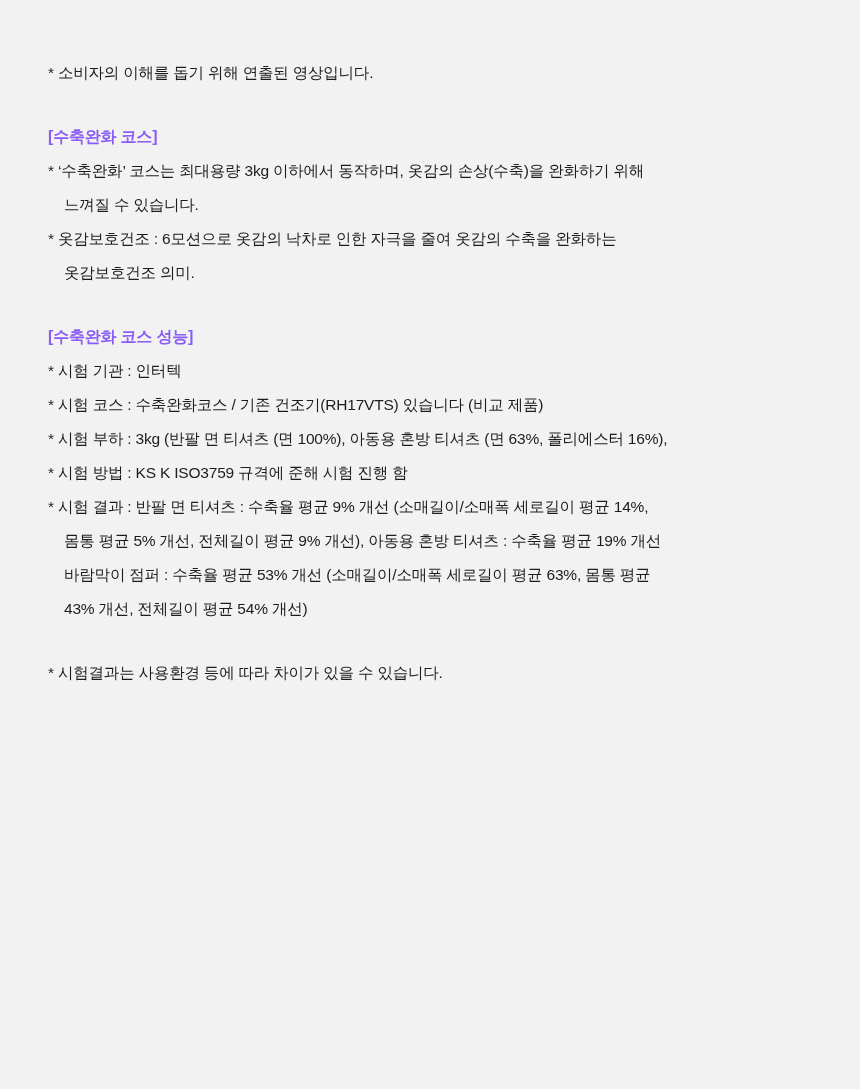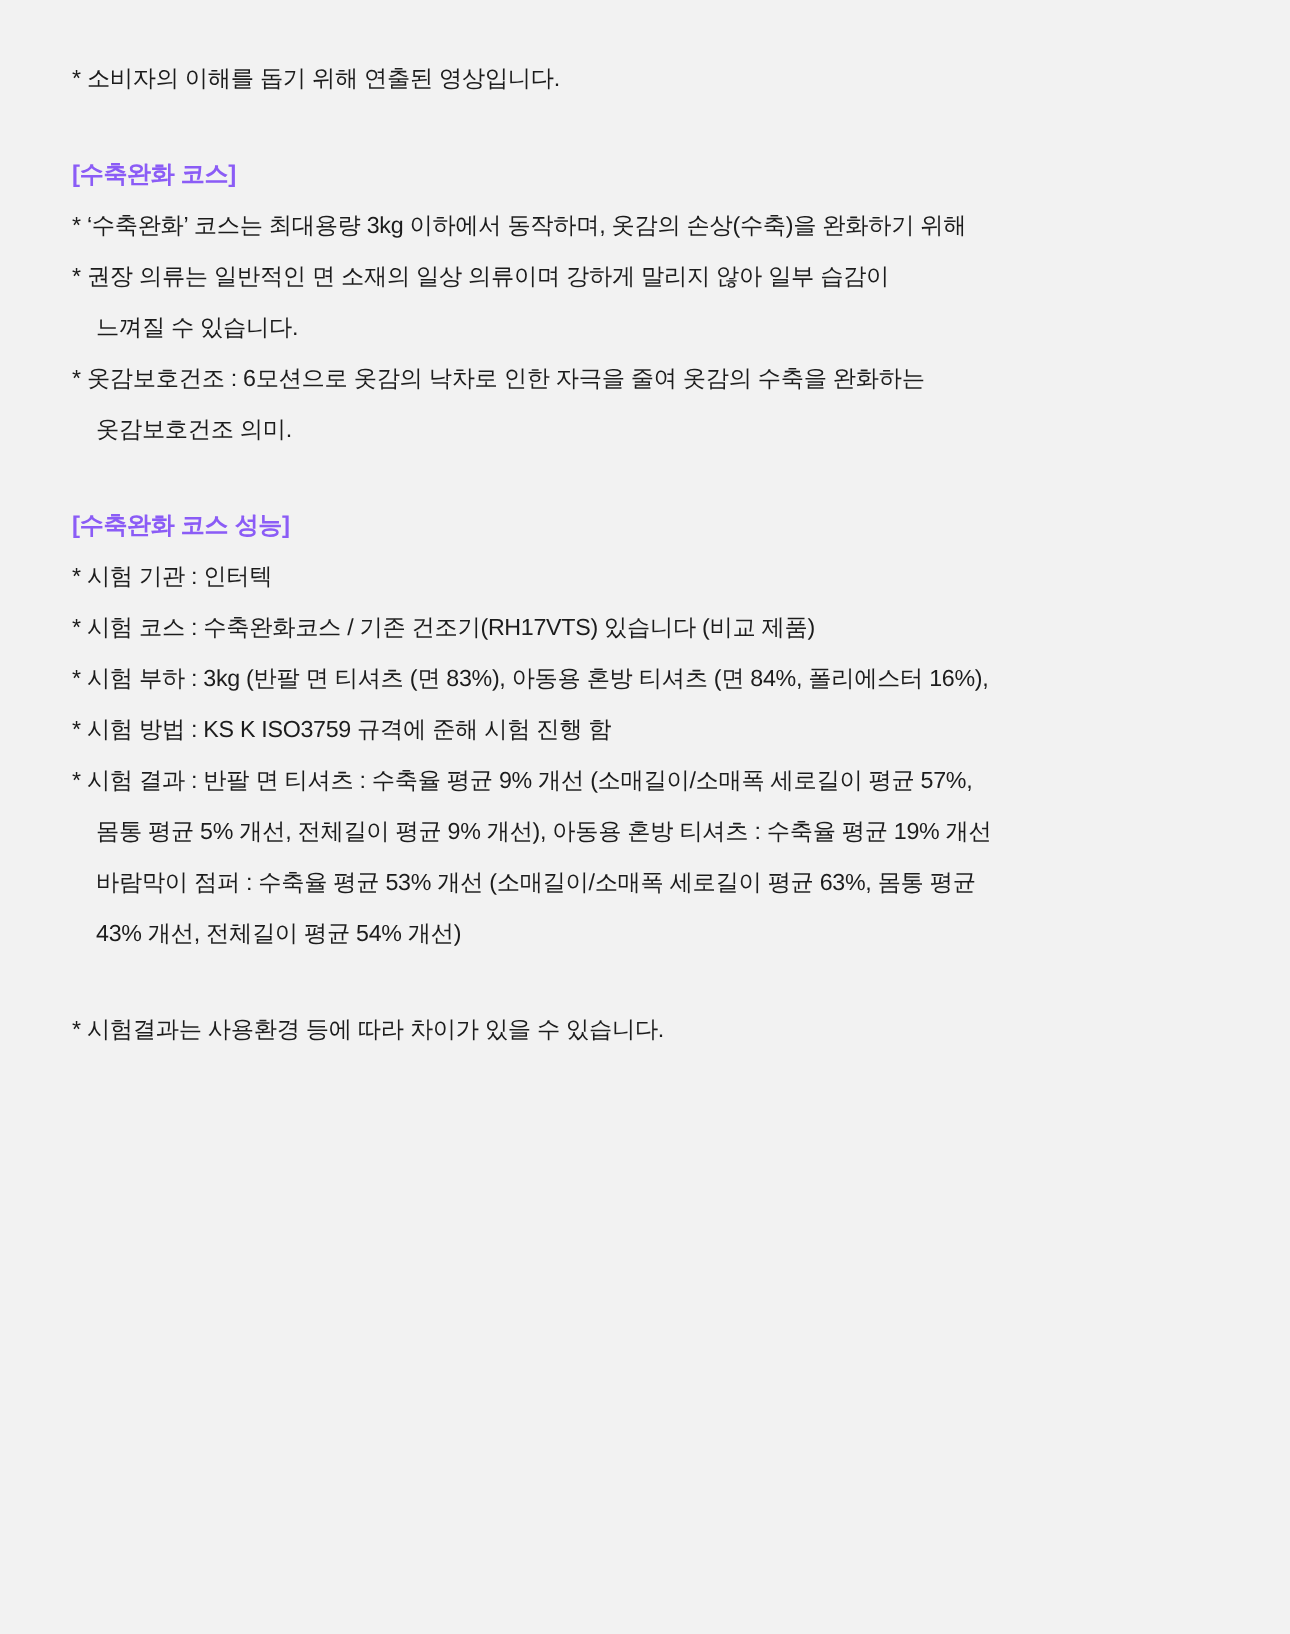--- a/index.html
+++ b/index.html
@@ -11,21 +11,21 @@
     height: 1089px;
     background: #f2f2f2;
     font-family: "Liberation Sans", sans-serif;
     color: #1a1a1a;
     overflow: hidden;
   }
   .page {
     box-sizing: border-box;
     width: 860px;
     height: 816px;
-    padding: 36px 48px 0 48px;
+    padding: 56px 48px 0 48px;
     background: #f2f2f2;
   }
   .block {
     margin: 0;
   }
   .line {
     font-size: 15.5px;
     line-height: 34px;
     letter-spacing: -0.2px;
     white-space: pre;
@@ -51,35 +51,34 @@
 
   <div class="block">
     <div class="line">* 소비자의 이해를 돕기 위해 연출된 영상입니다.</div>
   </div>
 
   <div class="spacer-md"></div>
 
   <div class="block">
     <div class="heading">[수축완화 코스]</div>
     <div class="line">* ‘수축완화’ 코스는 최대용량 3kg 이하에서 동작하며, 옷감의 손상(수축)을 완화하기 위해</div>
-    <div class="line">* 권장 의류는 일반적인 면 소재의 일상 의류이며 강하게 말리지 않아 일부 습감이</div>
     <div class="line indent">느껴질 수 있습니다.</div>
     <div class="line">* 옷감보호건조 : 6모션으로 옷감의 낙차로 인한 자극을 줄여 옷감의 수축을 완화하는</div>
     <div class="line indent">옷감보호건조 의미.</div>
   </div>
 
   <div class="spacer-md"></div>
 
   <div class="block">
     <div class="heading">[수축완화 코스 성능]</div>
     <div class="line">* 시험 기관 : 인터텍</div>
     <div class="line">* 시험 코스 : 수축완화코스 / 기존 건조기(RH17VTS) 있습니다 (비교 제품)</div>
-    <div class="line">* 시험 부하 : 3kg (반팔 면 티셔츠 (면 83%), 아동용 혼방 티셔츠 (면 84%, 폴리에스터 16%),</div>
+    <div class="line">* 시험 부하 : 3kg (반팔 면 티셔츠 (면 100%), 아동용 혼방 티셔츠 (면 63%, 폴리에스터 16%),</div>
     <div class="line">* 시험 방법 : KS K ISO3759 규격에 준해 시험 진행 함</div>
-    <div class="line">* 시험 결과 : 반팔 면 티셔츠 : 수축율 평균 9% 개선 (소매길이/소매폭 세로길이 평균 57%,</div>
+    <div class="line">* 시험 결과 : 반팔 면 티셔츠 : 수축율 평균 9% 개선 (소매길이/소매폭 세로길이 평균 14%,</div>
     <div class="line indent">몸통 평균 5% 개선, 전체길이 평균 9% 개선), 아동용 혼방 티셔츠 : 수축율 평균 19% 개선</div>
     <div class="line indent">바람막이 점퍼 : 수축율 평균 53% 개선 (소매길이/소매폭 세로길이 평균 63%, 몸통 평균</div>
     <div class="line indent">43% 개선, 전체길이 평균 54% 개선)</div>
   </div>
 
   <div class="spacer-md"></div>
 
   <div class="block">
     <div class="line">* 시험결과는 사용환경 등에 따라 차이가 있을 수 있습니다.</div>
   </div>

